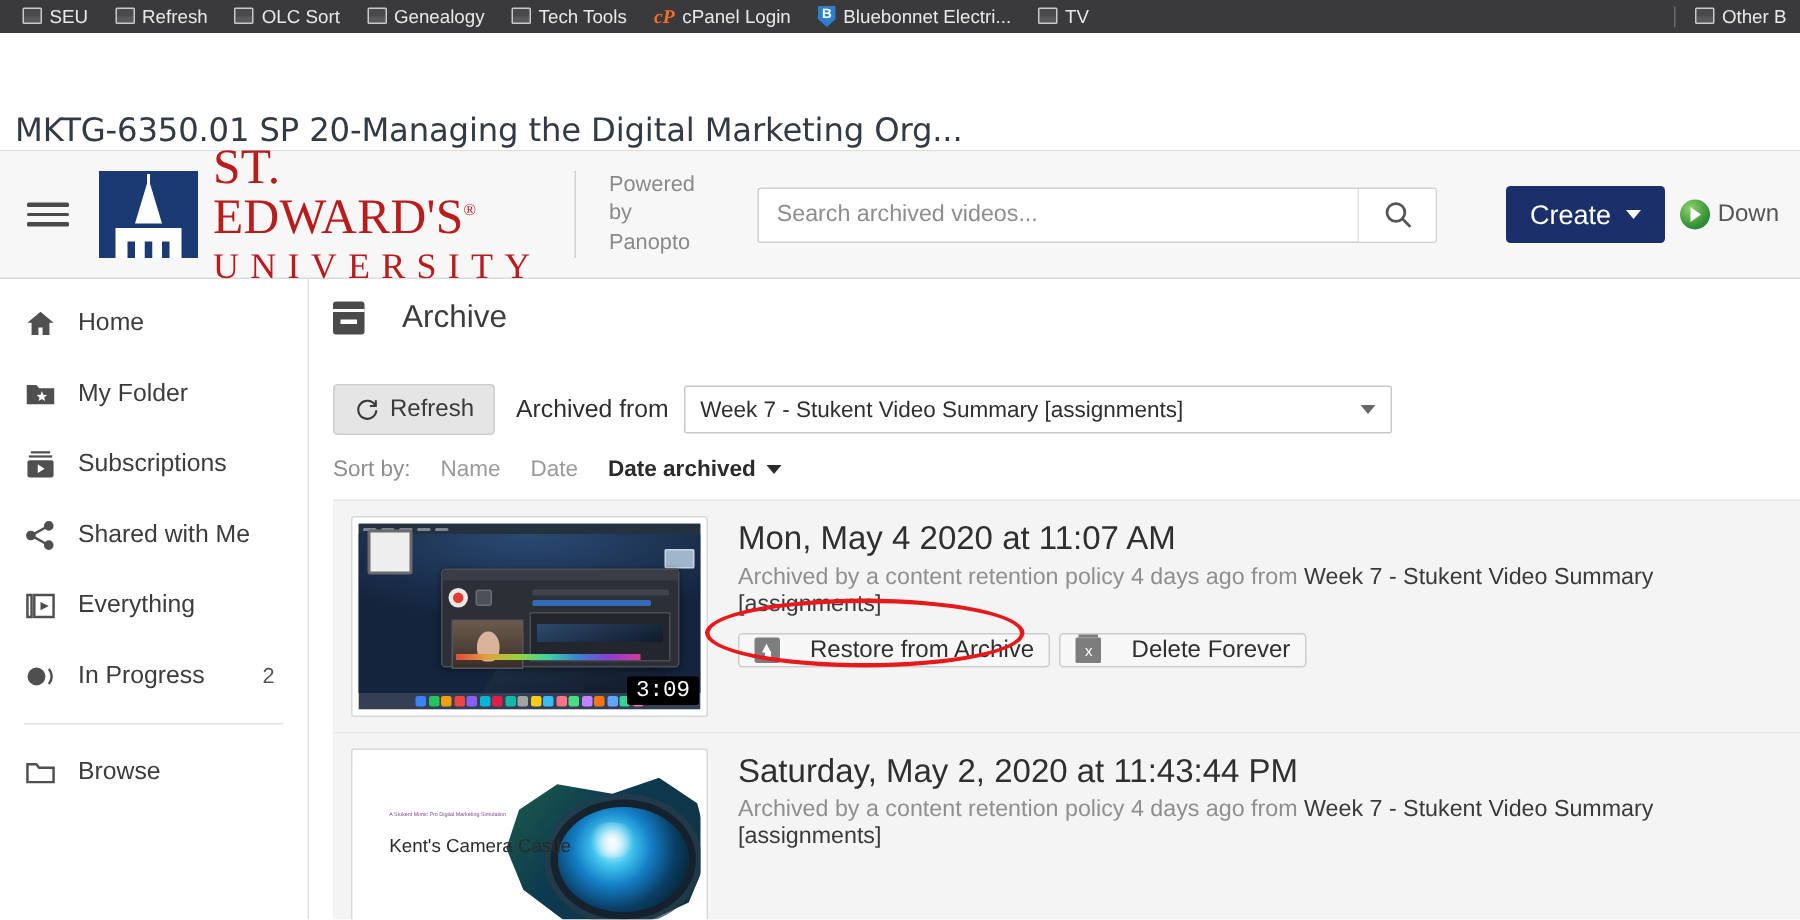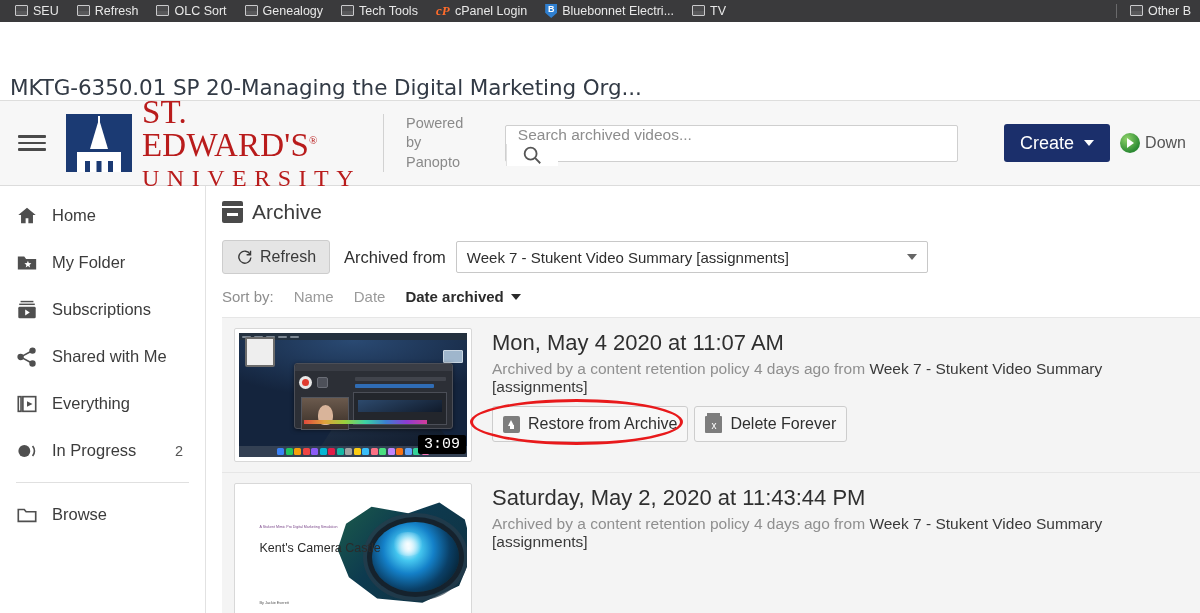--- a/index.html
+++ b/index.html
@@ -143,21 +143,20 @@
   .powered {
     border-left: 1px solid #d2d2d2;
     margin-left: 22px; padding-left: 22px;
     color: #8a8a8a; font-size: 14.5px; line-height: 1.35;
   }
   .search-wrap {
     display: flex; margin-left: 30px;
     width: 504px; height: 37px;
     border: 1px solid #cfcfcf; background: #ffffff;
     border-radius: 2px;
-    flex-direction: column;
   }
   .search-input {
     flex: 1; border: 0; outline: none; background: transparent;
     padding: 0 12px; font-size: 15.5px; color: #333;
     font-family: "Liberation Sans", sans-serif;
   }
   .search-input::placeholder { color: #8d8d8d; }
   .search-btn {
     width: 52px; border: 0; border-left: 1px solid #e0e0e0;
     background: #ffffff; cursor: pointer;
@@ -223,22 +222,22 @@
     margin: 8px 16px 8px 16px;
   }
 
   .content {
     flex: 1;
     background: #ffffff;
     overflow: hidden;
   }
   .content-inner { padding: 14px 0 0 16px; }
   .page-title {
-    display: flex; align-items: center; gap: 9px;
-    font-size: 21px; color: #3d3d3d; margin-bottom: 16px;
+    display: flex; align-items: center; gap: 25px;
+    font-size: 21px; color: #3d3d3d; margin-bottom: 32px;
   }
   .archive-ico {
     width: 21px; height: 22px;
     background: #4a4a4a; border-radius: 2px;
     position: relative; flex: none;
   }
   .archive-ico::before {
     content: ""; position: absolute;
     left: 0; right: 0; top: 5px; height: 2px; background: #fff;
   }
@@ -309,22 +308,22 @@
     width: 30px; height: 30px;
     background: #eeeeee; border: 2px solid #6b6b6b;
     border-radius: 2px; cursor: pointer;
   }
   .info-cell { flex: 1; padding-top: 2px; padding-right: 8px; }
   .item-title { font-size: 22px; color: #2f2f2f; margin-bottom: 4px; }
   .item-sub { font-size: 15.5px; color: #8f8f8f; margin-bottom: 10px; }
   .item-sub .strong { color: #3a3a3a; }
   .item-actions { display: flex; gap: 6px; }
   .act-btn {
-    display: flex; align-items: center; gap: 8px;
-    height: 36px; padding: 0 10px;
+    display: flex; align-items: center; gap: 20px;
+    height: 23px; padding: 0 10px;
     border: 1px solid #cdcdcd; border-radius: 3px;
     background: #f7f7f7; cursor: pointer;
     font-size: 16px; color: #2f2f2f;
     font-family: "Liberation Sans", sans-serif;
   }
   .act-ico {
     width: 17px; height: 17px; flex: none;
     background: #7d7d7d; border-radius: 2px;
     position: relative;
   }

